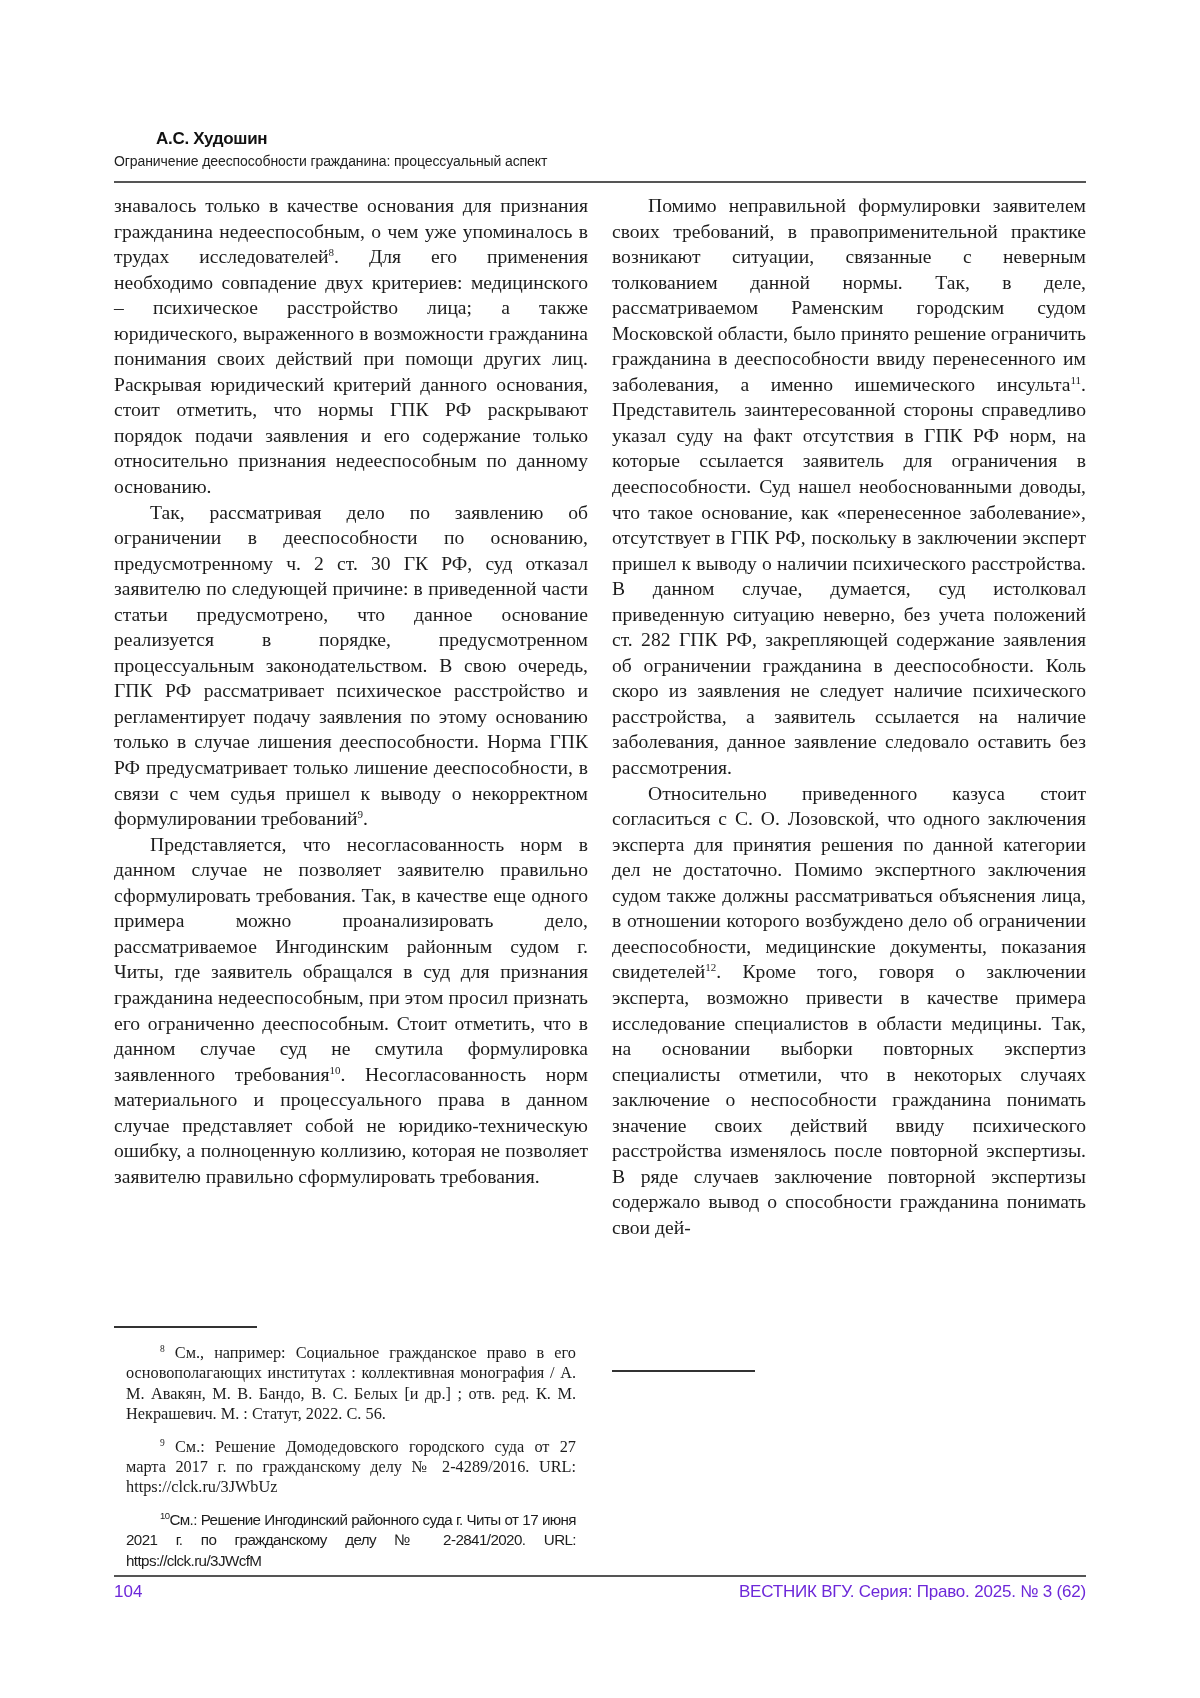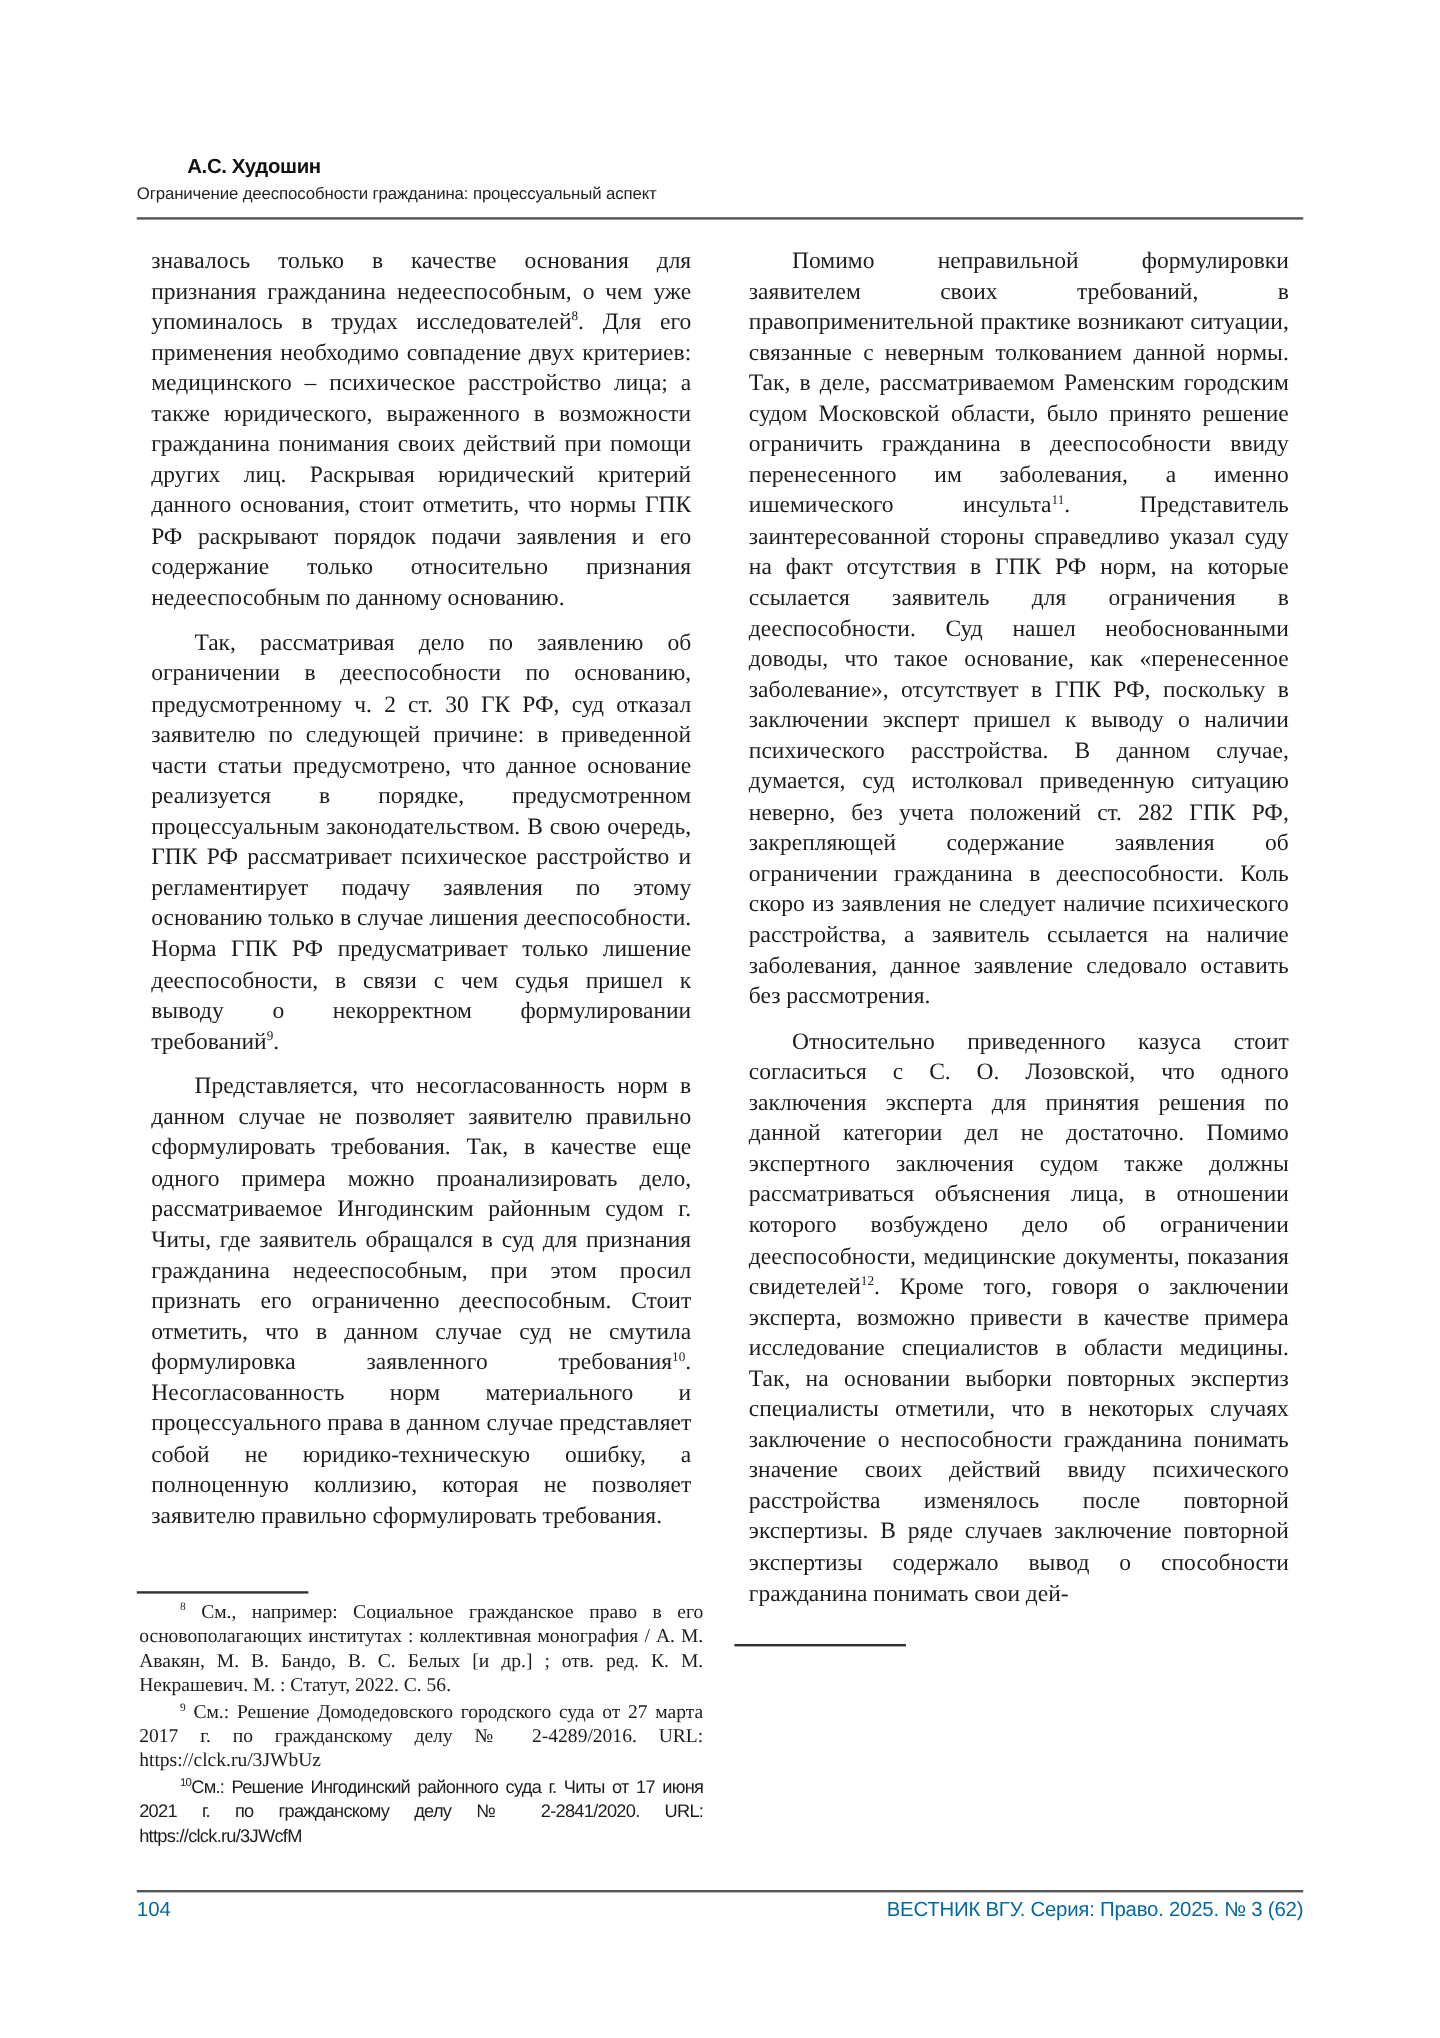--- a/index.html
+++ b/index.html
@@ -4,30 +4,30 @@
 <style>
   html, body { margin: 0; padding: 0; background: #ffffff; }
   body { width: 1200px; height: 1698px; position: relative; overflow: hidden; color: #1a1a1a; }
   .run-head { position: absolute; left: 114px; top: 128px; width: 972px; }
   .author { font-family: "Liberation Sans", sans-serif; font-weight: bold; font-size: 17px; line-height: 22px; letter-spacing: -0.3px; color: #111; margin-left: 42px; }
   .subtitle { font-family: "Liberation Sans", sans-serif; font-size: 14px; line-height: 22px; color: #222; letter-spacing: -0.1px; }
   .head-rule { position: absolute; left: 114px; top: 181px; width: 972px; height: 2px; background: #555; }
   .col { position: absolute; top: 193px; width: 474px; font-family: "Liberation Serif", serif; font-size: 19.6px; line-height: 25.55px; text-align: justify; hyphens: manual; color: #1c1c1c; }
   .col.left { left: 114px; }
   .col.right { left: 612px; }
-  .col p { margin: 12px; text-indent: 0; }
+  .col p { margin: 0; text-indent: 0; }
   .col p.ind { text-indent: 36px; }
   sup { font-size: 11px; line-height: 0; vertical-align: 7px; }
   .fn-rule { position: absolute; height: 1.5px; width: 143px; background: #333; }
   .fn { position: absolute; width: 474px; font-family: "Liberation Serif", serif; font-size: 16.3px; line-height: 20.4px; text-align: justify; color: #1c1c1c; }
-  .fn p { margin: 2px; text-indent: 34px; }
+  .fn p { margin: 12px; text-indent: 34px; }
   .fn sup { font-size: 9.5px; vertical-align: 6px; }
   .fn .it { font-style: italic; }
   .foot-rule { position: absolute; left: 114px; top: 1575px; width: 972px; height: 2px; background: #555; }
-  .foot { position: absolute; top: 1581px; font-family: "Liberation Sans", sans-serif; font-size: 17px; line-height: 22px; color: #0369a1; }
+  .foot { position: absolute; top: 1581px; font-family: "Liberation Sans", sans-serif; font-size: 17px; line-height: 22px; color: #6d28d9; }
   .foot.pg { left: 114px; }
   .foot.jr { right: 114px; text-align: right; letter-spacing: -0.2px; margin-left: 47px; }
 </style>
 </head>
 <body>
 
 <div class="run-head">
   <div class="author">А.С. Худошин</div>
   <div class="subtitle">Ограничение дееспособности гражданина: процессуальный аспект</div>
 </div>

